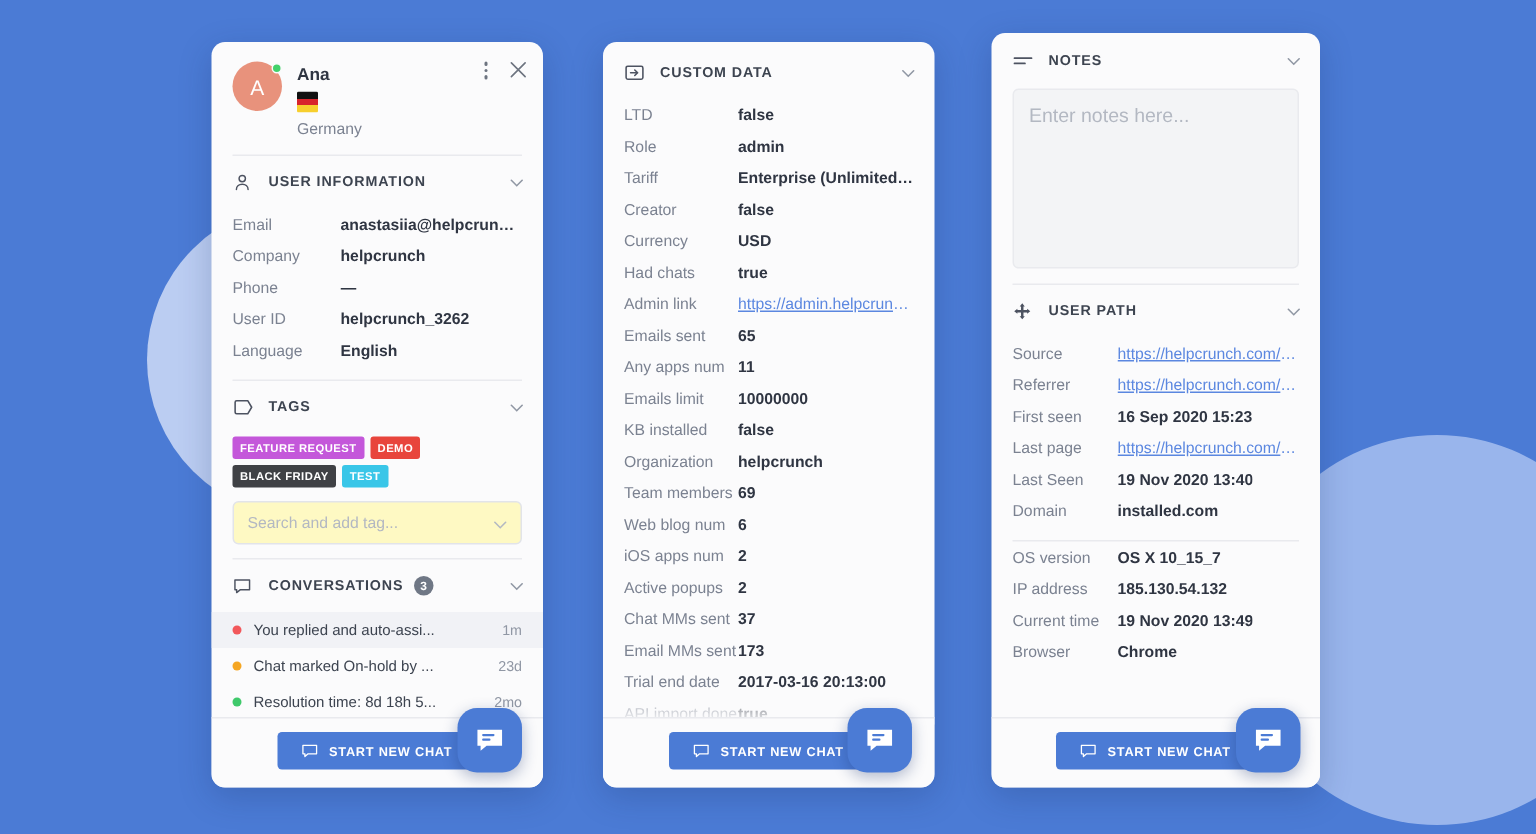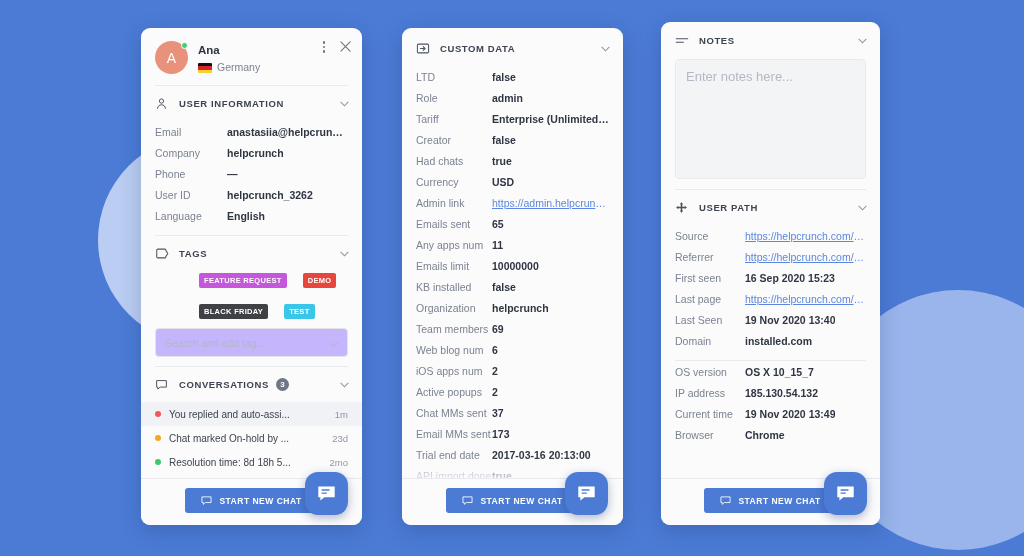--- a/index.html
+++ b/index.html
@@ -56,21 +56,21 @@
     display: flex; align-items: center; justify-content: center;
     font-size: 14px; font-weight: 400;
   }
   .online-dot {
     position: absolute; right: 0px; top: 1px;
     width: 7px; height: 7px; border-radius: 50%;
     background: #43d16b; border: 1.5px solid #fbfbfc;
   }
   .profile-meta { margin-left: 10px; padding-top: 2px; }
   .profile-name { font-size: 11.5px; font-weight: bold; color: #2f3542; line-height: 15px; }
-  .profile-loc { display: flex; align-items: flex-end; gap: 5px; margin-top: 3px; }
+  .profile-loc { display: flex; align-items: flex-start; gap: 5px; margin-top: 3px; flex-direction: column; }
   .flag {
     width: 14px; height: 10px; border-radius: 1px; overflow: hidden;
     display: flex; flex-direction: column; flex: 0 0 14px;
   }
   .flag i { display: block; height: 33.34%; width: 100%; }
   .flag .f1 { background: #111; } .flag .f2 { background: #d8242c; } .flag .f3 { background: #f7cf2e; }
   .profile-loc span { font-size: 10.5px; color: #7b8291; }
 
   .head-actions {
     position: absolute; right: 11px; top: 11px;
@@ -104,29 +104,29 @@
   
   .kv { display: flex; padding: 4.5px 14px; align-items: center; }
   .kv-key { flex: 0 0 72px; font-size: 10.5px; color: #7b8291; }
   .kv-val {
     font-size: 10.5px; color: #2f3542; font-weight: bold;
     white-space: nowrap; overflow: hidden; text-overflow: ellipsis;
   }
   .kv-val.link { color: #5b87e0; font-weight: normal; text-decoration: underline; cursor: pointer; }
 
   
-  .tags-row { display: flex; flex-wrap: wrap; gap: 16px; padding: 2px 14px 9px; margin-left: 44px; }
+  .tags-row { display: flex; flex-wrap: wrap; gap: 4px; padding: 2px 14px 9px; }
   .tag {
     font-size: 7.5px; font-weight: bold; letter-spacing: .3px;
     color: #fff; padding: 3px 5px; border-radius: 2px;
     text-transform: uppercase; white-space: nowrap;
   }
   .tag-search {
     margin: 0 14px 4px; height: 29px;
-    border: 1px solid #e2e4e9; border-radius: 4px; background: #c4b5fd;
+    border: 1px solid #e2e4e9; border-radius: 4px; background: #fef9c3;
     display: flex; align-items: center; padding: 0 9px; cursor: text;
   }
   .tag-search input {
     flex: 1; border: 0; outline: none; background: transparent;
     font-size: 10.5px; color: #3d4450; font-family: inherit;
   }
   .tag-search input::placeholder { color: #b3b8c2; }
 
   
   .conv-row {
@@ -397,26 +397,26 @@
         </div>
         <div class="kv">
           <div class="kv-key" style="flex: 0 0 76px;">Tariff</div>
           <div class="kv-val">Enterprise (Unlimited) $0/mo</div>
         </div>
         <div class="kv">
           <div class="kv-key" style="flex: 0 0 76px;">Creator</div>
           <div class="kv-val">false</div>
         </div>
         <div class="kv">
+          <div class="kv-key" style="flex: 0 0 76px;">Currency</div>
+          <div class="kv-val">USD</div>
+        </div>
+        <div class="kv">
           <div class="kv-key" style="flex: 0 0 76px;">Had chats</div>
           <div class="kv-val">true</div>
-        </div>
-        <div class="kv">
-          <div class="kv-key" style="flex: 0 0 76px;">Currency</div>
-          <div class="kv-val">USD</div>
         </div>
         <div class="kv">
           <div class="kv-key" style="flex: 0 0 76px;">Admin link</div>
           <div class="kv-val link">https://admin.helpcrunch.co...</div>
         </div>
         <div class="kv">
           <div class="kv-key" style="flex: 0 0 76px;">Emails sent</div>
           <div class="kv-val">65</div>
         </div>
         <div class="kv">

